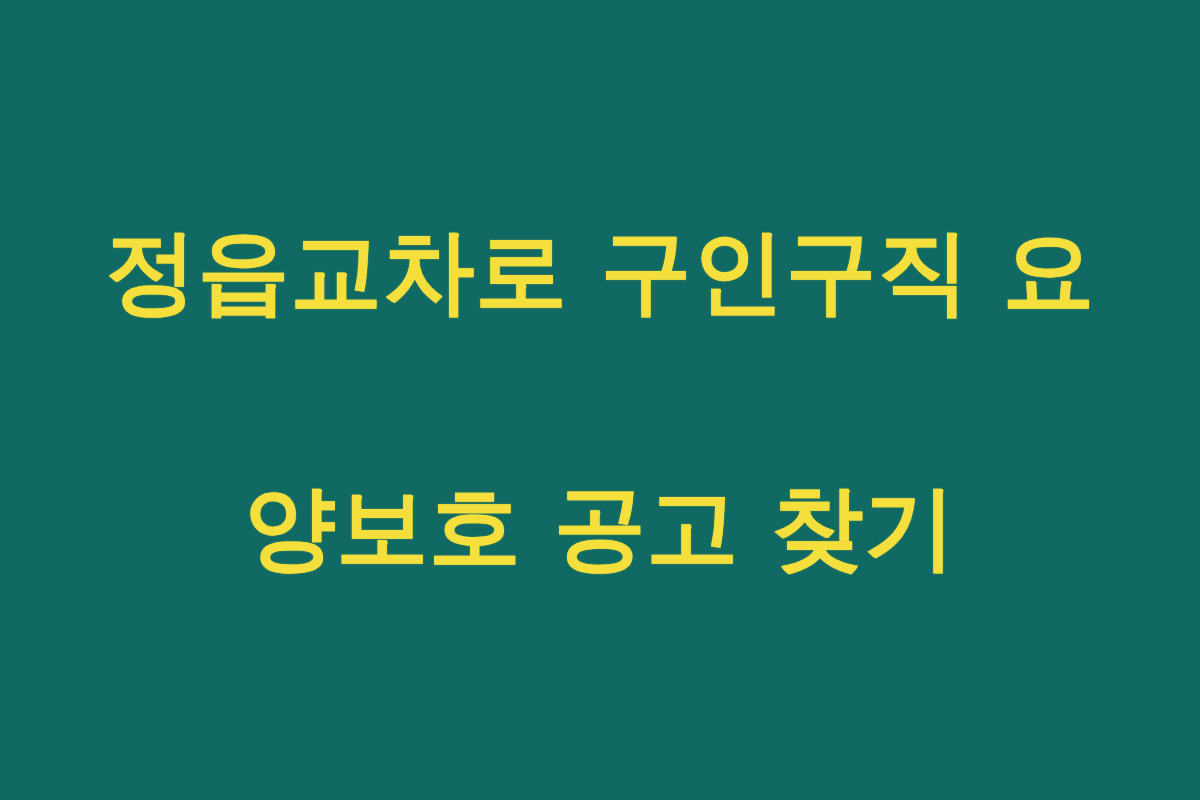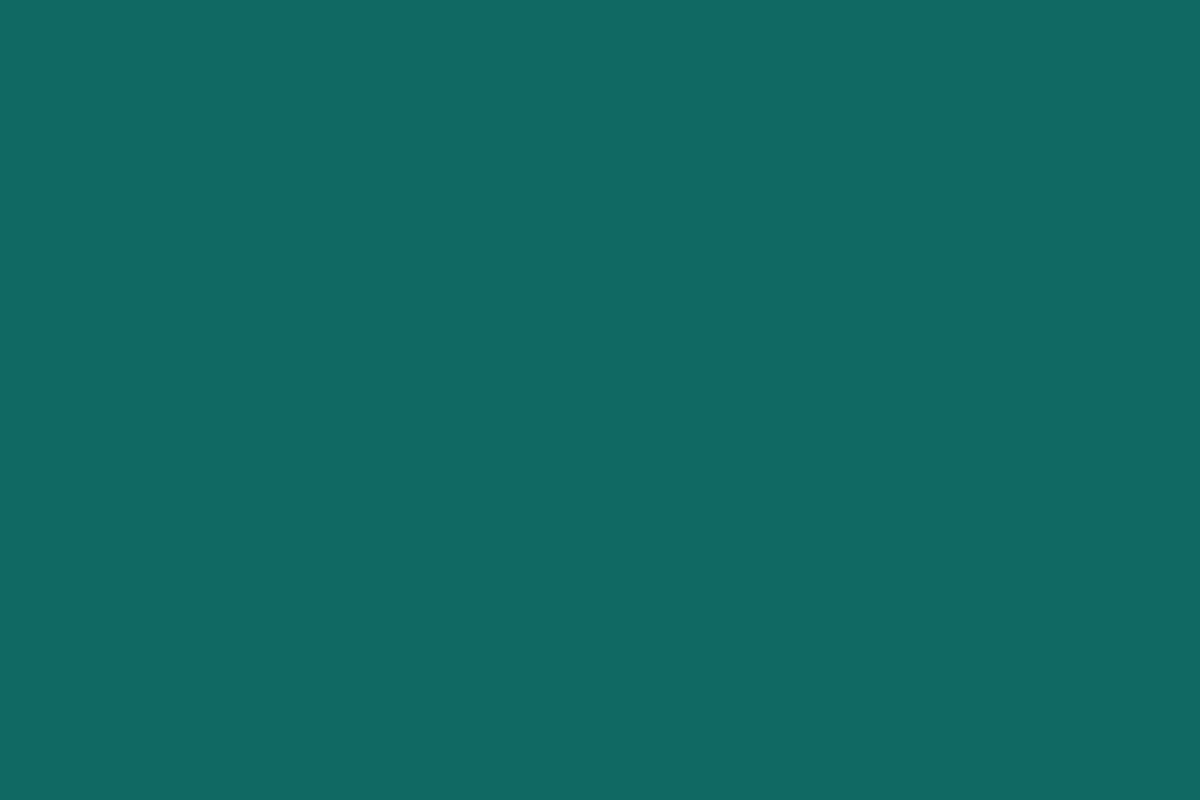--- a/index.html
+++ b/index.html
@@ -47,15 +47,17 @@
   .headline .line {
     display: block;
   }
 </style>
 </head>
 <body>
 
 <div class="banner" style="background: rgb(16, 106, 99);">
 
   <h1 class="headline" style="color: rgb(245, 223, 60); text-align: center;">
+    <span class="line">정읍교차로 구인구직 요</span>
+    <span class="line">양보호 공고 찾기</span>
   </h1>
 
 </div>
 
 </body></html>

